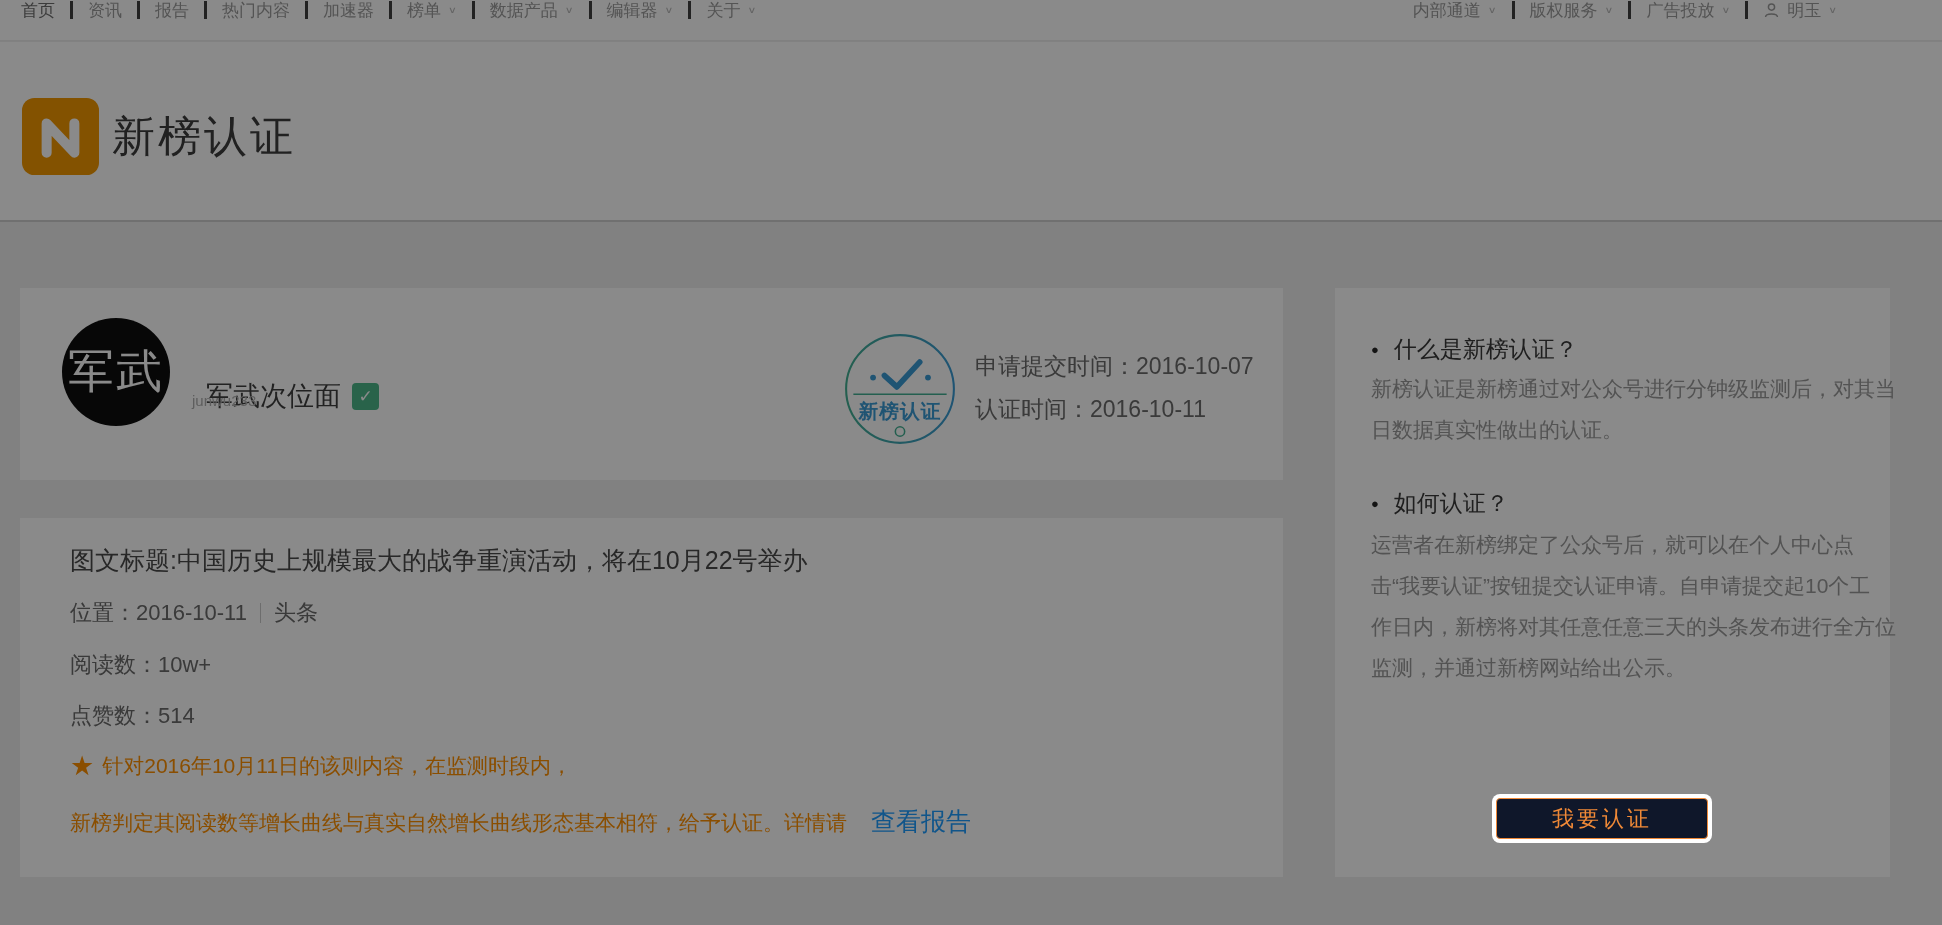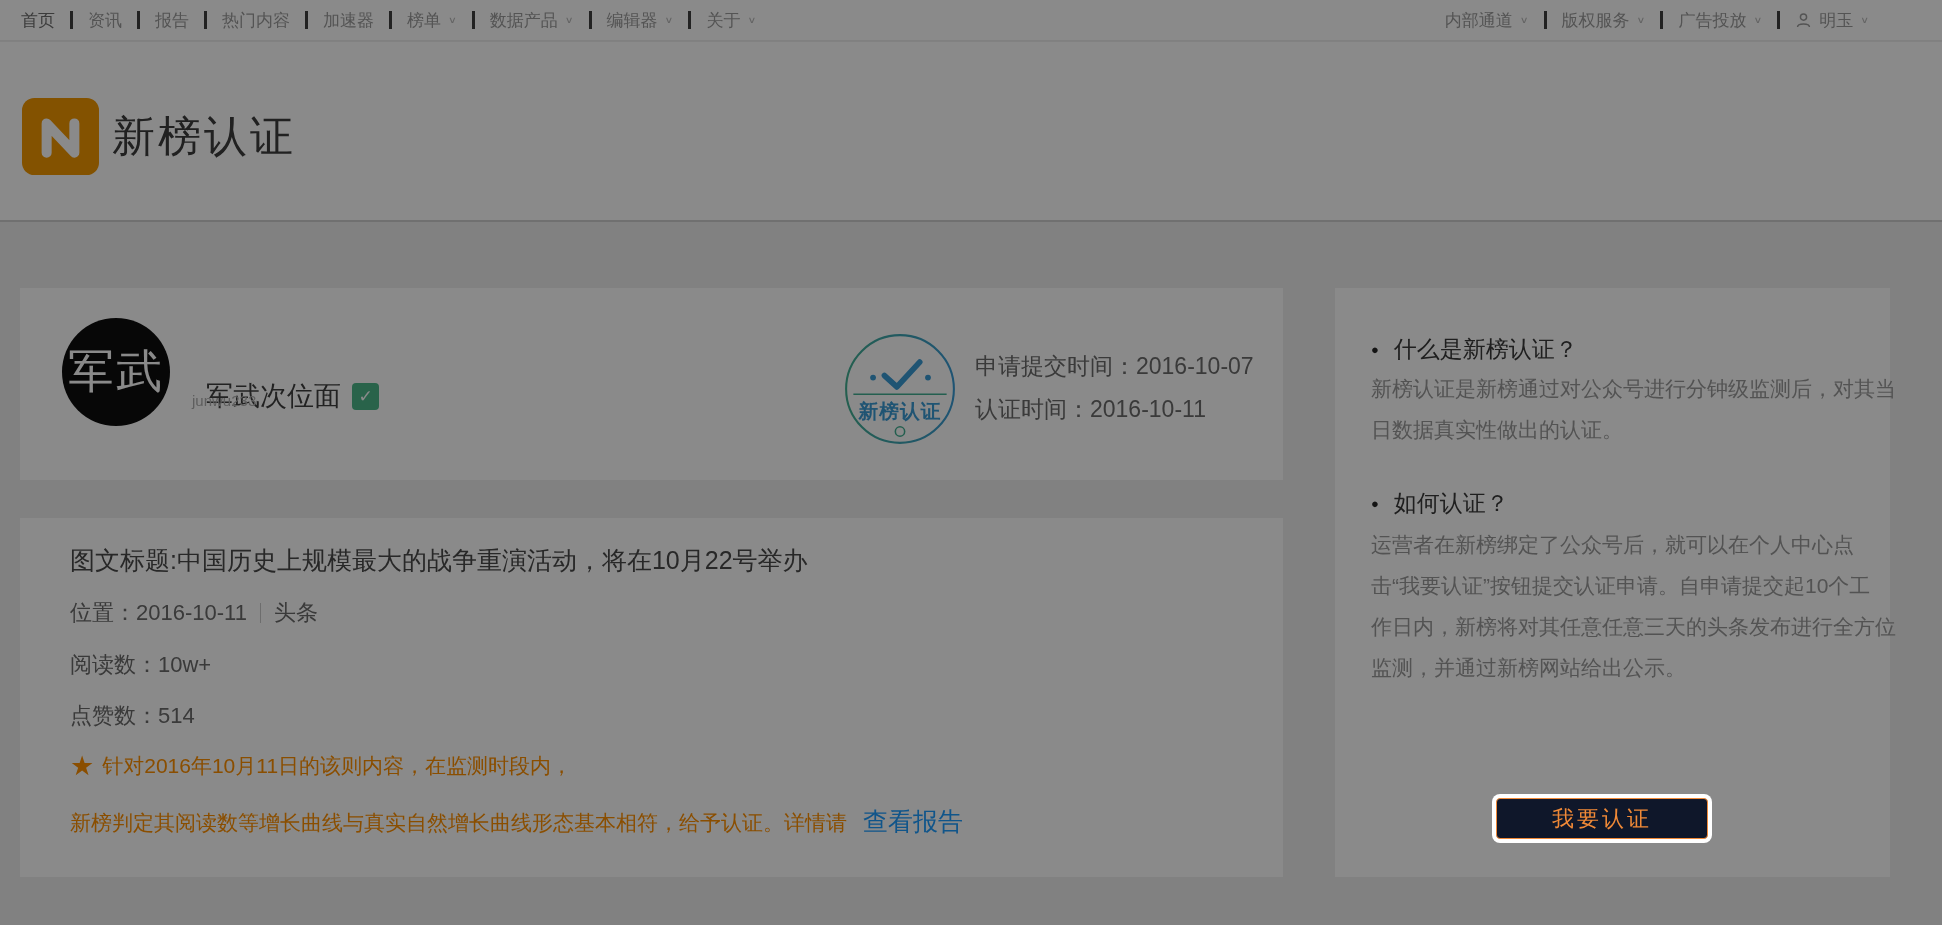--- a/index.html
+++ b/index.html
@@ -4,32 +4,32 @@
 <style>
   html,body{margin:0;padding:0;}
   body{
     width:1942px;height:925px;position:relative;overflow:hidden;
     background:#efefef;
     font-family:"Liberation Sans","DejaVu Sans",sans-serif;
   }
   
   .topnav{
     position:absolute;top:0;left:0;width:1942px;height:41px;background:#ffffff;
-    border-bottom:1px solid #ececec;display:flex;align-items:center;box-sizing:border-box;
+    border-bottom:1px solid #ececec;display:flex;align-items:flex-start;box-sizing:border-box;
     padding-left:6px;z-index:1;
   }
   .nav-group{display:flex;align-items:center;height:20px;}
   .nav-item{
     display:flex;align-items:center;gap:7px;padding:0 15px;height:18px;
     font-size:17px;color:#9b9b9b;cursor:pointer;white-space:nowrap;
   }
   .nav-group .nav-item:not(:first-child){border-left:3px solid #404040;}
   .nav-item.active{color:#6e6e6e;}
   .chev{font-size:12px;color:#b8b8b8;transform:scaleY(.75);}
-  .nav-right{margin-left:auto;display:flex;align-items:center;padding-right:58px;}
+  .nav-right{margin-left:auto;display:flex;align-items:center;padding-right:90px;}
   .user-icon{width:17px;height:17px;}
   
   .brand{
     position:absolute;top:42px;left:0;width:1942px;height:180px;background:#ffffff;
     border-bottom:2px solid #cfcfcf;box-sizing:border-box;z-index:1;
   }
   .logo{position:absolute;left:22px;top:56px;width:77px;height:77px;}
   .brand-title{position:absolute;left:112px;top:66px;font-size:43px;color:#3d3d3d;letter-spacing:3px;}
   
   .card{position:absolute;background:#ffffff;}
@@ -52,21 +52,21 @@
   .stamp{position:absolute;left:823px;top:44px;width:114px;height:114px;}
   .times{position:absolute;left:955px;top:57px;}
   .time-line{font-size:23px;color:#6b6b6b;line-height:43px;white-space:nowrap;}
   
   .art-title{position:absolute;left:50px;top:26px;font-size:25px;color:#4a4a4a;white-space:nowrap;}
   .meta-row{position:absolute;left:50px;font-size:22px;color:#6b6b6b;white-space:nowrap;display:flex;align-items:center;}
   #metaPos{top:80px;} #metaReads{top:132px;} #metaLikes{top:183px;}
   .meta-sep{display:inline-block;width:1px;height:20px;background:#c9c9c9;margin:0 13px;}
   .note1{position:absolute;left:50px;top:234px;font-size:21px;color:#ff9000;display:flex;align-items:center;gap:8px;white-space:nowrap;}
   .star{font-size:27px;line-height:1;}
-  .note2{position:absolute;left:50px;top:287px;display:flex;align-items:baseline;gap:16px;white-space:nowrap;}
+  .note2{position:absolute;left:50px;top:287px;display:flex;align-items:baseline;gap:24px;white-space:nowrap;}
   .note2-text{font-size:21px;color:#ff9000;}
   .report-link{font-size:25px;color:#1e9dff;cursor:pointer;text-decoration:none;}
   
   .qa-header{position:absolute;left:36px;display:flex;align-items:center;gap:15px;font-size:23px;color:#3a3a3a;white-space:nowrap;}
   #q1{top:46px;} #q2{top:200px;}
   .bullet{font-size:13px;color:#252525;}
   .qa-lines{position:absolute;left:36px;}
   #a1{top:80px;} #a2{top:236px;}
   .qa-line{font-size:21px;color:#9a9a9a;line-height:41px;white-space:nowrap;}
   .cta{

